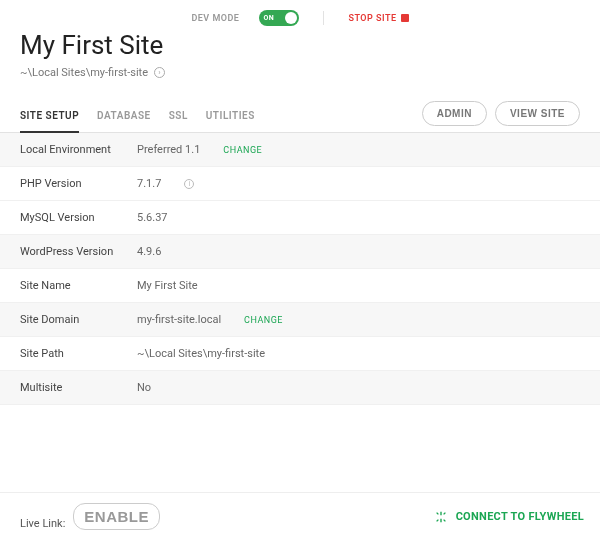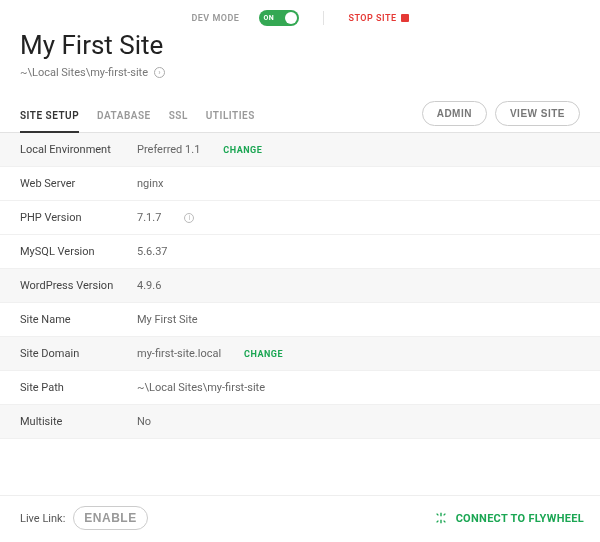--- a/index.html
+++ b/index.html
@@ -86,44 +86,44 @@
     .row {
       display:flex;
       align-items:center;
       padding: 10px 20px;
       font-size: 11px;
       border-bottom:1px solid #f0f0f0;
     }
     .row.alt { background:#f7f7f7; }
     .row-label { width: 117px; color:#444; }
     .row-value { color:#666; display:flex; align-items:center; gap:23px; }
-    .change-link { color:#1ba653; font-size:9px; font-weight:700; letter-spacing:0.5px; cursor:pointer; }
+    .change-link { color:#1ba653; font-size:9px; font-weight:400; letter-spacing:0.5px; cursor:pointer; }
     .info-sm {
       width:10px; height:10px;
       border:1px solid #bbb; border-radius:50%;
       display:inline-flex; align-items:center; justify-content:center;
       font-size:7px; color:#bbb;
     }
     .footer {
       position:absolute;
       bottom:0; left:0; right:0;
       display:flex;
       justify-content:space-between;
       align-items:center;
       padding: 10px 16px 12px 20px;
       border-top:1px solid #eee;
     }
-    .live-link-group { display:flex; align-items:center; gap:8px; }
+    .live-link-group { display:flex; align-items:flex-end; gap:8px; }
     .live-link-label { font-size:11px; color:#555; }
     .enable-btn {
       border:1px solid #ccc;
       color:#999;
       background:#fff;
       border-radius:12px;
-      font-size:12px;
+      font-size:15px;
       font-weight:600;
       letter-spacing:0.5px;
       padding:4px 10px;
       cursor:pointer;
     }
     .connect { display:flex; align-items:center; gap:8px; color:#1ba653; font-size:11px; font-weight:700; cursor:pointer; letter-spacing:0.3px; }
     .connect-icon {
       width:14px; height:14px;
       display:inline-flex;
     }
@@ -164,26 +164,20 @@
     <button class="pill-btn">VIEW SITE</button>
   </div>
 </div>
 
 <div class="details" id="details-container">
     <div class="row alt">
       <div class="row-label">Local Environment</div>
       <div class="row-value">
         <span>Preferred 1.1</span>
         <span class="change-link">CHANGE</span>
-      </div>
-    </div>
-    <div class="row">
-      <div class="row-label">Web Server</div>
-      <div class="row-value">
-        <span>nginx</span>
       </div>
     </div>
     <div class="row">
       <div class="row-label">PHP Version</div>
       <div class="row-value">
         <span>7.1.7</span>
         <span class="info-sm">i</span>
       </div>
     </div>
     <div class="row">

